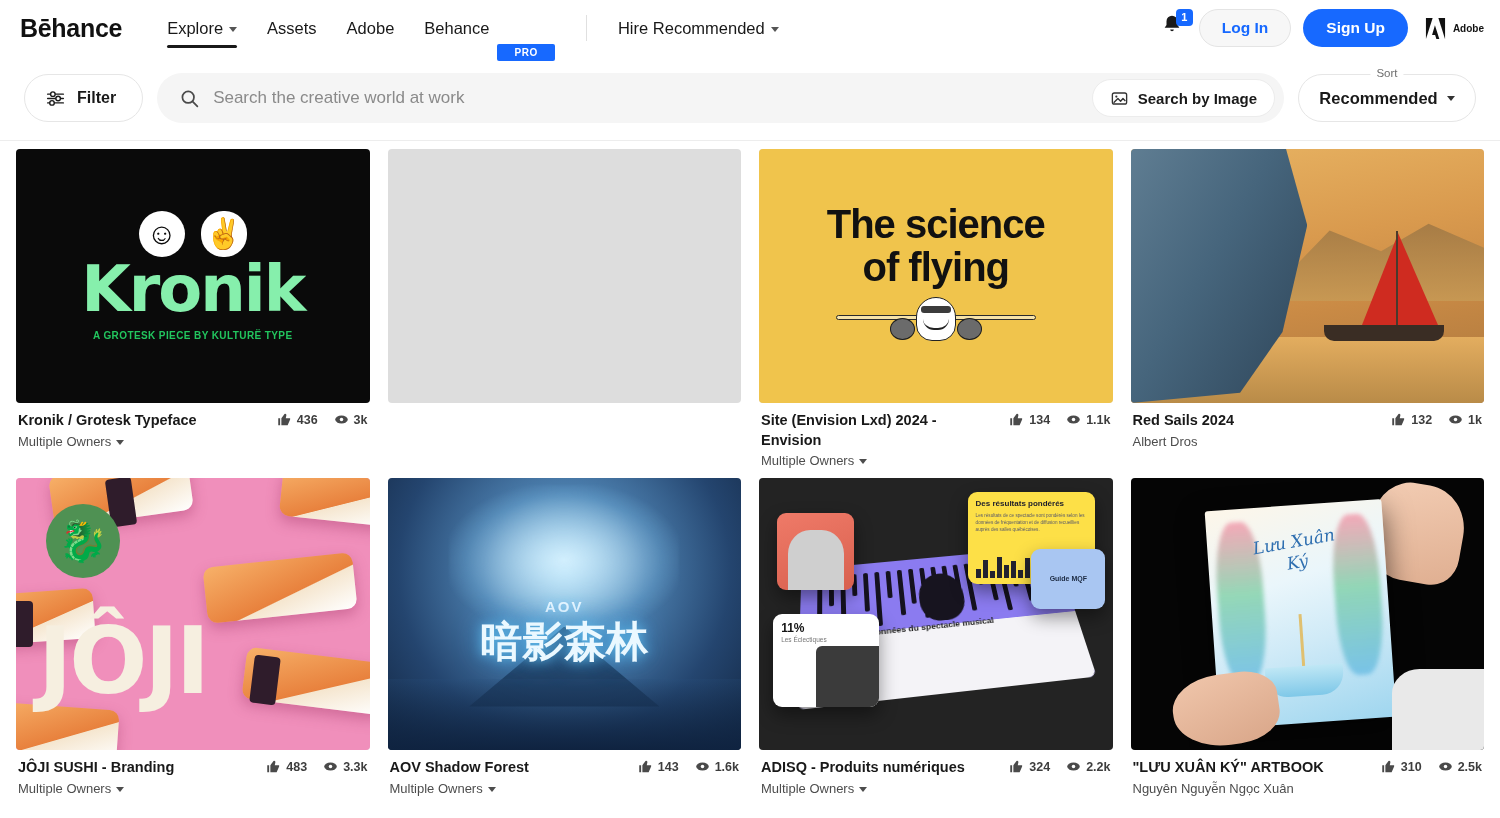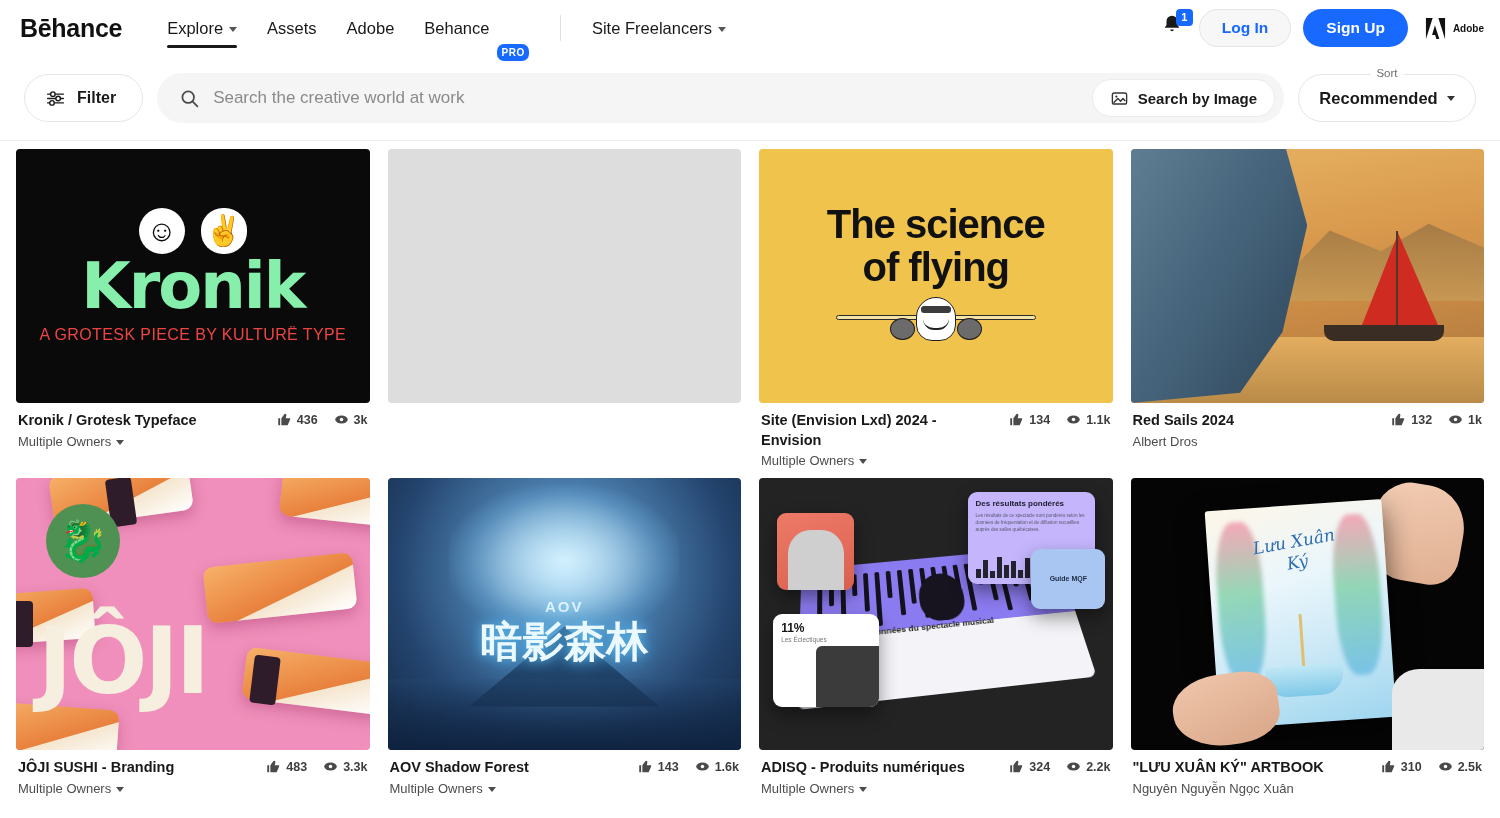--- a/index.html
+++ b/index.html
@@ -29,21 +29,21 @@
     content: ""; position: absolute; left: 15px; right: 15px; bottom: 8px;
     height: 3px; background: #191919; border-radius: 2px;
   }
   .caret {
     width: 0; height: 0; border-left: 4.5px solid transparent;
     border-right: 4.5px solid transparent; border-top: 5.5px solid #555;
     margin-top: 2px;
   }
   .pro-badge {
     background: #1769ff; color: #fff; font-size: 10px; font-weight: 700;
-    letter-spacing: 0.6px; padding: 3px 4px; border-radius: 7px; margin-left: 2px; margin-top: 48px;
+    letter-spacing: 0.6px; padding: 3px 17px; border-radius: 2px; margin-left: 2px; margin-top: 48px;
   }
   .divider-v { width: 1px; height: 26px; background: #e0e0e0; margin: 0 16px; }
   .header-right {
     margin-left: auto; display: flex; align-items: center; gap: 12px;
   }
   .bell-wrap { position: relative; width: 26px; height: 30px; cursor: pointer; }
   .bell-badge {
     position: absolute; top: -4px; right: -6px; background: #1769ff; color: #fff;
     font-size: 11px; font-weight: 700; border-radius: 4px; min-width: 17px;
     height: 17px; line-height: 17px; text-align: center; padding: 0 3px;
@@ -137,21 +137,21 @@
     width: 46px; height: 46px; border-radius: 50%; background: #fff;
     display: flex; align-items: center; justify-content: center;
     font-size: 30px; line-height: 1; color: #0a0a0a;
   }
   .sticker.hand { border-radius: 22px; }
   .kronik-word {
     font-size: 64px; font-weight: 700; color: #86efac; letter-spacing: -2px;
     line-height: 0.95; font-family: "DejaVu Sans", sans-serif;
   }
   .kronik-tag {
-    font-size: 16px; font-weight: 400; color: #ef4444; letter-spacing: 0.4px;
+    font-size: 10px; font-weight: 700; color: #22c55e; letter-spacing: 0.4px;
     margin-top: 10px;
   }
 
   
   .muertos { background: #2b1630; position: relative; overflow: hidden; }
 
   
   .flying { background: #f0c44c; display: flex; flex-direction: column;
     align-items: center; justify-content: center; }
   .flying-t1 { font-size: 40px; font-weight: 700; color: #111; letter-spacing: -1px; line-height: 1.08; }
@@ -271,21 +271,21 @@
     position: absolute; left: 44%; top: 14%; width: 46px; height: 60px;
     background: #17141f; border-radius: 50% 50% 42% 42%;
   }
   .adisq .caption {
     position: absolute; left: 9%; bottom: 34%; width: 72%;
     font-size: 8.5px; font-weight: 700; color: #1a1a1a; line-height: 1.45;
   }
   .adisq .cardf { position: absolute; border-radius: 9px; box-shadow: 0 8px 18px rgba(0,0,0,.42); overflow: hidden; }
   .adisq .c-portrait { left: 5%; top: 13%; width: 22%; height: 28%; background: linear-gradient(160deg,#ef7a68,#d8604e); }
   .adisq .c-portrait .face { position: absolute; left: 14%; bottom: 0; width: 72%; height: 78%; background: #cfcfcf; border-radius: 40% 40% 0 0; }
-  .adisq .c-results { right: 5%; top: 5%; width: 36%; height: 34%; background: #c4b5fd; padding: 7px 8px; }
+  .adisq .c-results { right: 5%; top: 5%; width: 36%; height: 34%; background: #fde047; padding: 7px 8px; }
   .adisq .c-results .t { font-size: 8px; font-weight: 700; color: #1d1d2b; line-height: 1.25; }
   .adisq .c-results .p { font-size: 4.6px; color: #5a5a6a; line-height: 1.5; margin-top: 4px; }
   .adisq .c-results .spark { position: absolute; left: 8px; right: 8px; bottom: 6px; height: 24px; display: flex; gap: 2px; align-items: flex-end; }
   .adisq .c-results .spark i { flex: 1; background: #23232f; }
   .adisq .c-guide {
     right: 2%; top: 26%; width: 21%; height: 22%; background: #a9c6f2;
     display: flex; align-items: center; justify-content: center;
     font-size: 7px; font-weight: 700; color: #1c2a42;
   }
   .adisq .c-stat { left: 4%; bottom: 16%; width: 30%; height: 34%; background: #fff; padding: 7px 8px; }
@@ -350,21 +350,21 @@
     </div>
     <div class="nav-item">
       <span>Adobe</span>
     </div>
     <div class="nav-item">
       <span>Behance</span>
       <span class="pro-badge">PRO</span>
     </div>
     <div class="divider-v"></div>
     <div class="nav-item">
-      <span>Site Freelancers</span>
+      <span>Hire Recommended</span>
       <span class="caret"></span>
     </div>
   </div>
 
   <div class="header-right">
     <div class="bell-wrap">
       <svg width="22" height="22" viewBox="0 0 24 24">
         <path d="M12 3a6 6 0 0 0-6 6v4l-2 3h16l-2-3V9a6 6 0 0 0-6-6z" fill="#1a1a1a"></path>
         <path d="M10 18a2 2 0 0 0 4 0z" fill="#1a1a1a"></path>
       </svg>

